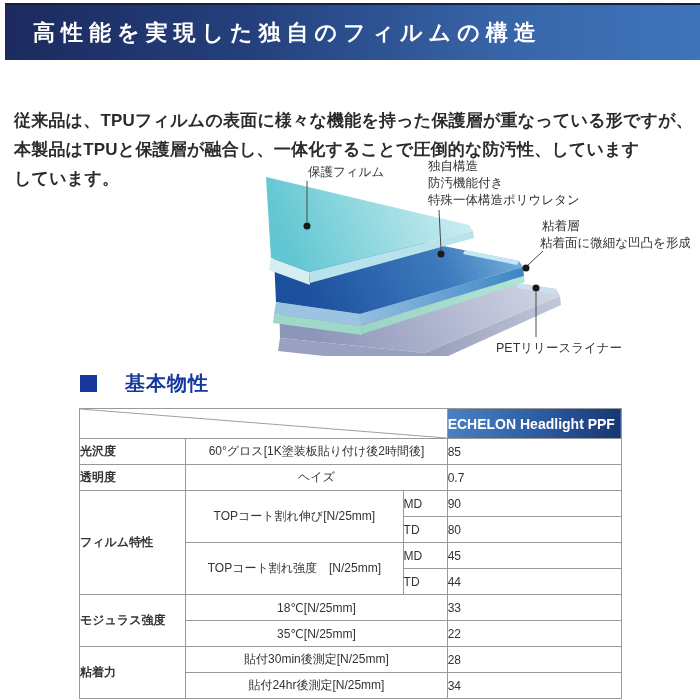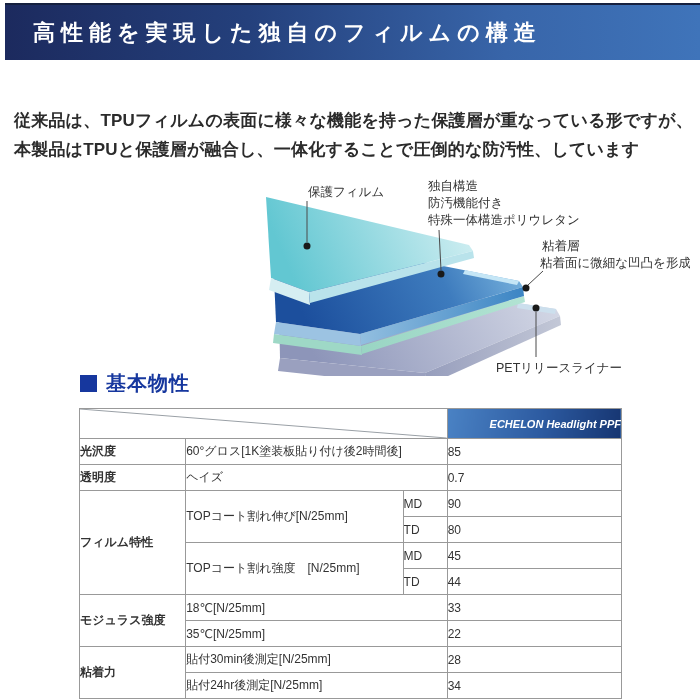--- a/index.html
+++ b/index.html
@@ -8,53 +8,54 @@
   
   .title-band{position:absolute;left:5px;right:0;top:3px;height:55px;
       background:linear-gradient(90deg,#1c2a5e 0%,#24407c 35%,#3865a9 72%,#3f74ba 100%);
       border-top:2px solid #15203f;display:flex;align-items:center;}
   .title-band .title-text{color:#ffffff;font-family:"Liberation Serif","DejaVu Serif",serif;
       font-size:22px;font-weight:600;letter-spacing:6px;padding-left:28px;white-space:nowrap;}
   
   .intro{position:absolute;left:14px;top:74px;width:680px;font-size:17px;line-height:29px;
       font-weight:600;color:#2b2b2b;letter-spacing:0.2px;margin-top:32px;}
   
-  .diagram{position:absolute;left:225px;top:176px;width:465px;height:200px;}
+  .diagram{position:absolute;left:225px;top:156px;width:465px;height:200px;}
   .diagram svg{display:block;}
   
-  .section-title-row{position:absolute;left:80px;top:371px;display:flex;align-items:center;height:24px;}
+  .section-title-row{position:absolute;left:80px;top:371px;display:flex;align-items:center;height:24px;gap:19px;}
   .blue-square{display:inline-block;width:17px;height:17px;background:#16379e;margin-right:9px;}
   .section-title-text{font-size:20px;font-weight:bold;color:#16379e;letter-spacing:1px;white-space:nowrap;}
   
   .props-table{position:absolute;left:79px;top:408px;border-collapse:collapse;table-layout:fixed;
       width:543px;font-size:12px;color:#333;}
   .props-table td{border:1px solid #999;padding:0 0 0 0;vertical-align:middle;overflow:hidden;white-space:nowrap;}
   .props-table tr{height:26px;}
   .props-table tr.header-row{height:30px;}
   .cell-cat{padding-left:12px;font-weight:bold;}
-  .cell-cond{padding-left:16px;}
+  .cell-cond{padding-left:16px;text-align:center;}
   .cell-center{text-align:left;}
   .diag-cell{position:relative;padding:0;}
   .diag-cell svg{position:absolute;left:0;top:0;width:100%;height:100%;}
   .prod-head{background:linear-gradient(100deg,#4a82c4 0%,#2c5aa0 55%,#163571 100%);
-      color:#ffffff;font-weight:bold;font-size:11px;text-align:right;font-style:italic;}
+      color:#ffffff;font-weight:bold;font-size:14px;text-align:left;}
   .diagram text{font-size:12.5px;fill:#333;font-family:"Liberation Sans","DejaVu Sans",sans-serif;}
 </style>
 </head>
 <body>
 
 <div class="page">
 
   <div class="title-band">
     <div class="title-text">高性能を実現した独自のフィルムの構造</div>
   </div>
 
   <div class="intro">
     <div>従来品は、TPUフィルムの表面に様々な機能を持った保護層が重なっている形ですが、</div>
     <div>本製品はTPUと保護層が融合し、一体化することで圧倒的な防汚性、しています</div>
+    <div>しています。</div>
   </div>
 
   <div class="diagram">
     <svg width="465" height="200" viewBox="0 0 465 200">
       <defs>
         <linearGradient id="gTop" x1="0" y1="0.2" x2="1" y2="0">
           <stop offset="0" stop-color="#62c7d2"></stop>
             <stop offset="1" stop-color="#d8f1f4"></stop>
         </linearGradient>
         <linearGradient id="gMid" x1="0" y1="0.2" x2="1" y2="0">

